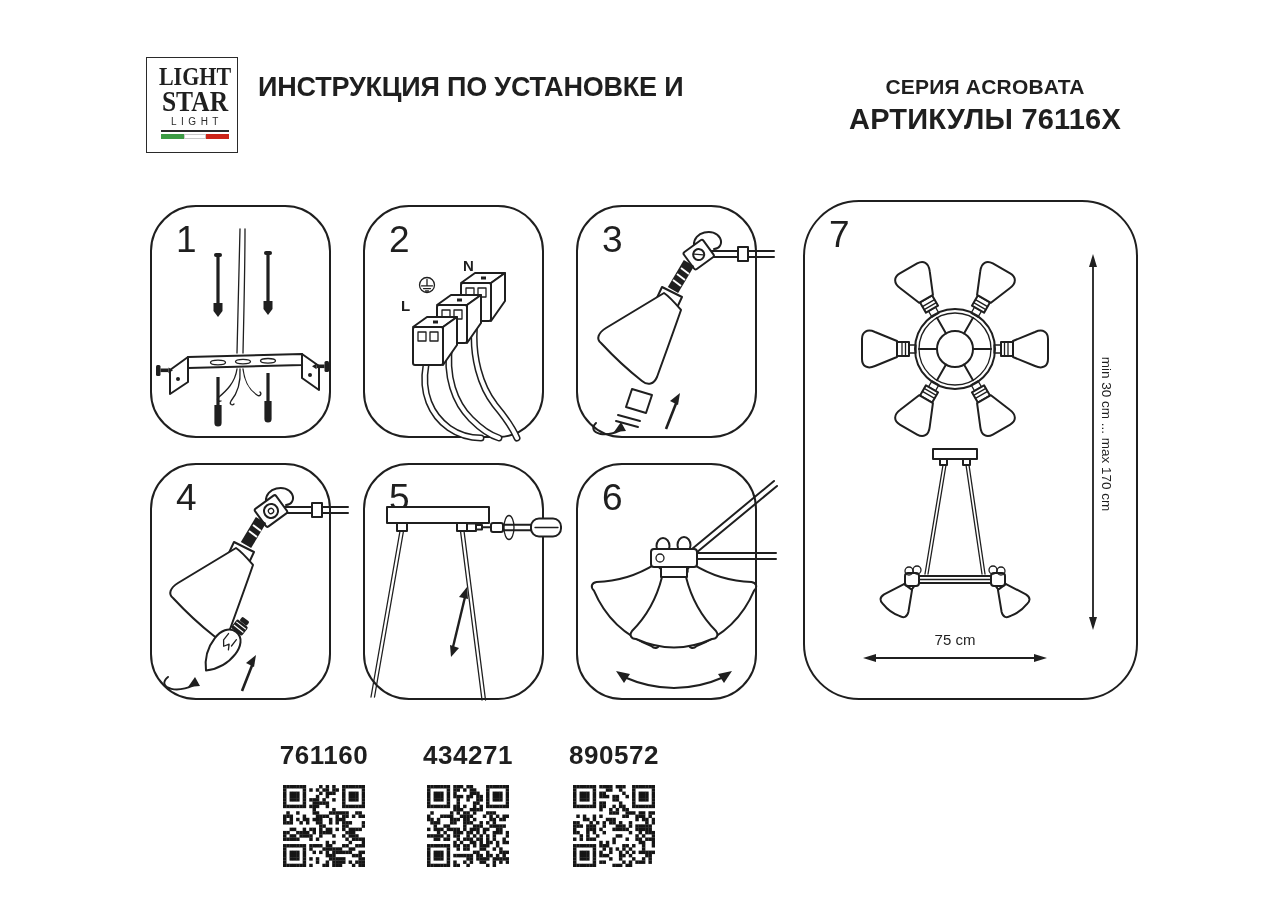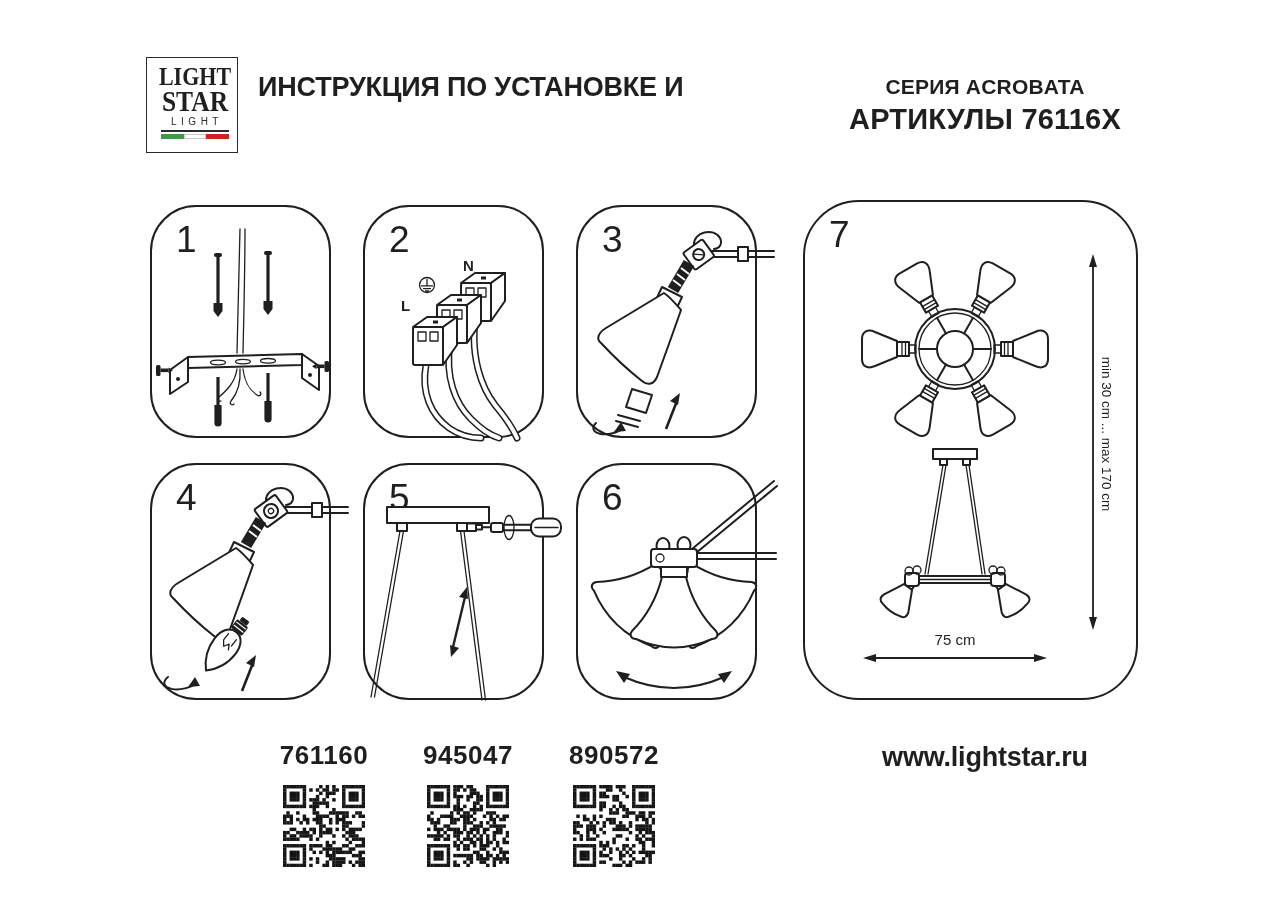--- a/index.html
+++ b/index.html
@@ -682,21 +682,21 @@
         <rect x="13" y="24" width="1.06" height="1.06"></rect>
         <rect x="15" y="24" width="1.06" height="1.06"></rect>
         <rect x="16" y="24" width="1.06" height="1.06"></rect>
         <rect x="17" y="24" width="1.06" height="1.06"></rect>
         <rect x="21" y="24" width="1.06" height="1.06"></rect>
         <rect x="23" y="24" width="1.06" height="1.06"></rect>
         <rect x="24" y="24" width="1.06" height="1.06"></rect>
       </svg>
   </div>
   <div class="article" style="left:406px;">
-    <div class="code">945047</div>
+    <div class="code">434271</div>
     <svg viewBox="0 0 25 25">
         <rect x="0" y="0" width="1.06" height="1.06"></rect>
         <rect x="1" y="0" width="1.06" height="1.06"></rect>
         <rect x="2" y="0" width="1.06" height="1.06"></rect>
         <rect x="3" y="0" width="1.06" height="1.06"></rect>
         <rect x="4" y="0" width="1.06" height="1.06"></rect>
         <rect x="5" y="0" width="1.06" height="1.06"></rect>
         <rect x="6" y="0" width="1.06" height="1.06"></rect>
         <rect x="8" y="0" width="1.06" height="1.06"></rect>
         <rect x="9" y="0" width="1.06" height="1.06"></rect>
@@ -1305,15 +1305,14 @@
         <rect x="5" y="24" width="1.06" height="1.06"></rect>
         <rect x="6" y="24" width="1.06" height="1.06"></rect>
         <rect x="12" y="24" width="1.06" height="1.06"></rect>
         <rect x="13" y="24" width="1.06" height="1.06"></rect>
         <rect x="14" y="24" width="1.06" height="1.06"></rect>
         <rect x="16" y="24" width="1.06" height="1.06"></rect>
         <rect x="17" y="24" width="1.06" height="1.06"></rect>
       </svg>
   </div>
 
-  <div class="website">www.lightstar.ru</div>
 
 </div>
 
 </body></html>

